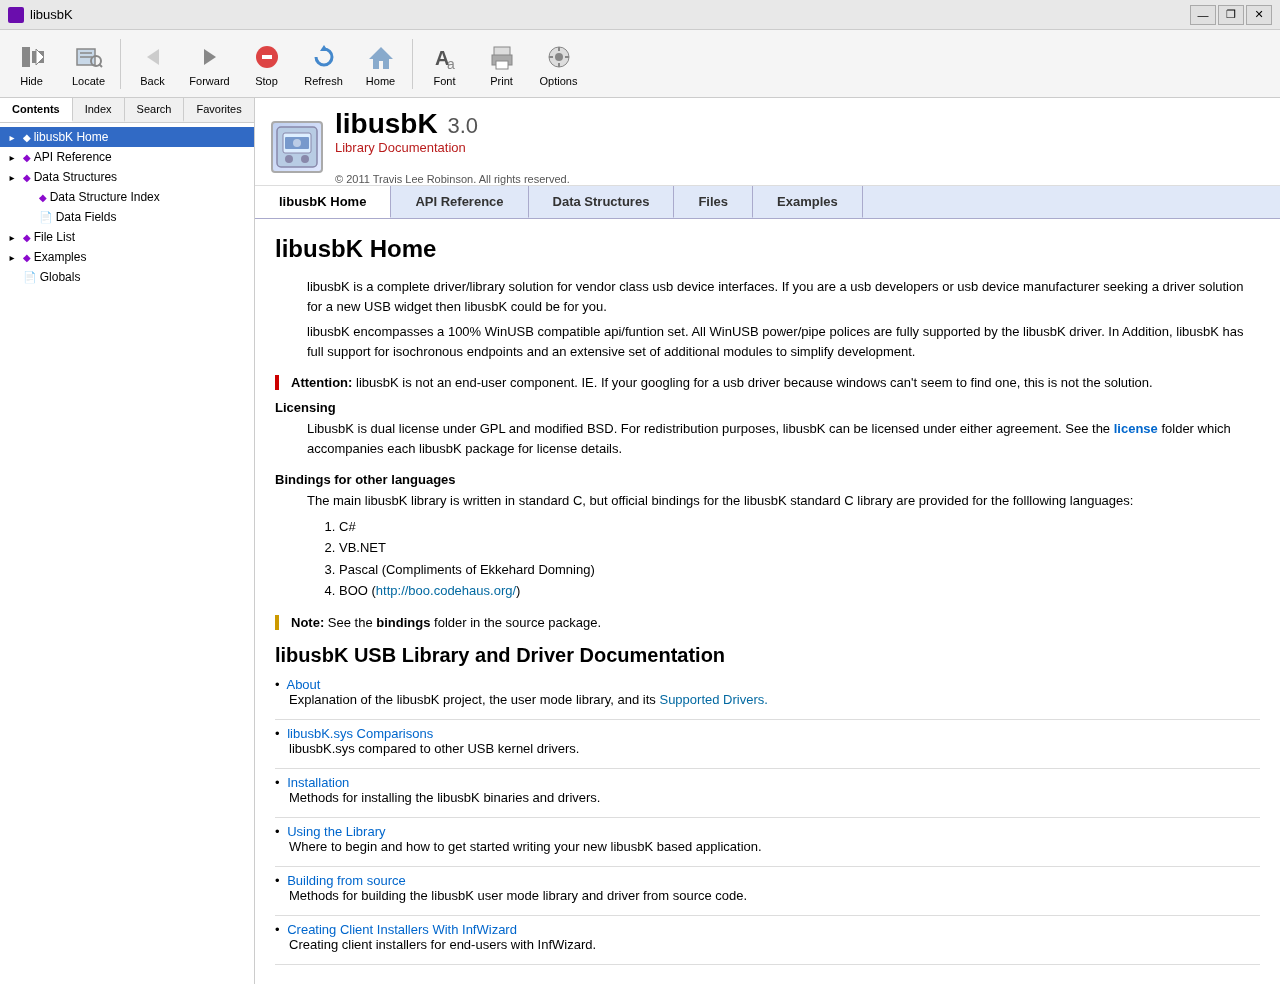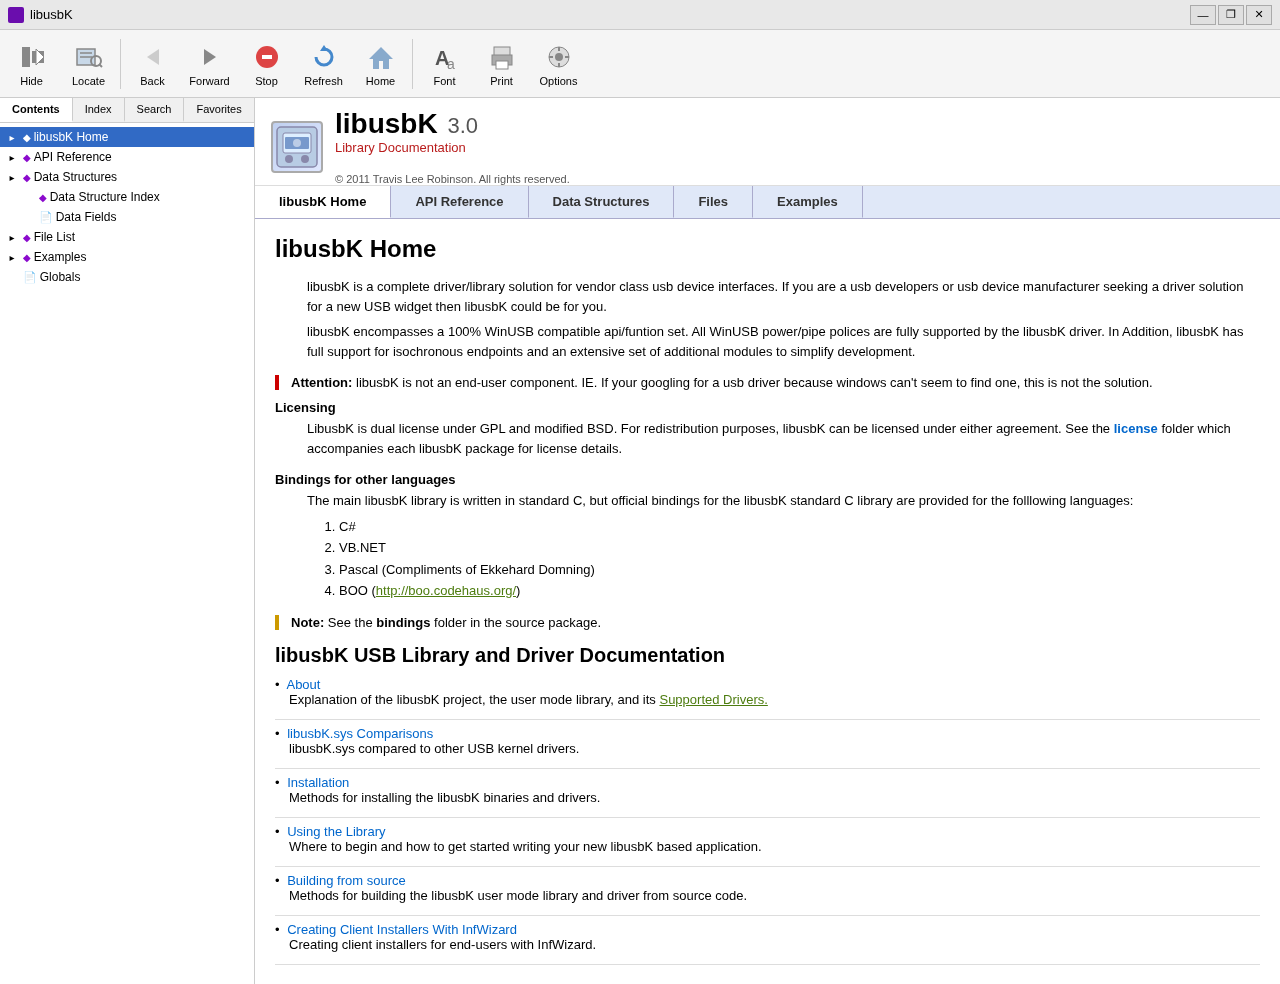--- a/index.html
+++ b/index.html
@@ -140,21 +140,21 @@
     }
     .attention-bar { width: 4px; background: #cc0000; margin-right: 12px; flex-shrink: 0; }
     .note-bar { width: 4px; background: #cc9900; margin-right: 12px; flex-shrink: 0; }
 
     .attention-content { flex: 1; }
     .attention-title { font-weight: bold; }
 
     ol { margin-left: 32px; }
     ol li { margin-bottom: 2px; }
 
-    .link { color: #4d7c0f; text-decoration: underline; cursor: pointer; }
+    .link { color: #0369a1; cursor: pointer; }
     .link-bold { color: #0066cc; font-weight: bold; cursor: pointer; text-decoration: none; }
     .bullet-item { margin-bottom: 12px; }
     .bullet-item-title { color: #0066cc; cursor: pointer; text-decoration: none; font-weight: normal; }
 
     hr.section-divider { border: none; border-top: 1px solid #ddd; margin: 6px 0; }
 
     
     .content-area::-webkit-scrollbar { width: 16px; }
     .content-area::-webkit-scrollbar-track { background: #f0f0f0; }
     .content-area::-webkit-scrollbar-thumb { background: #c0c0c0; border: 1px solid #999; }

